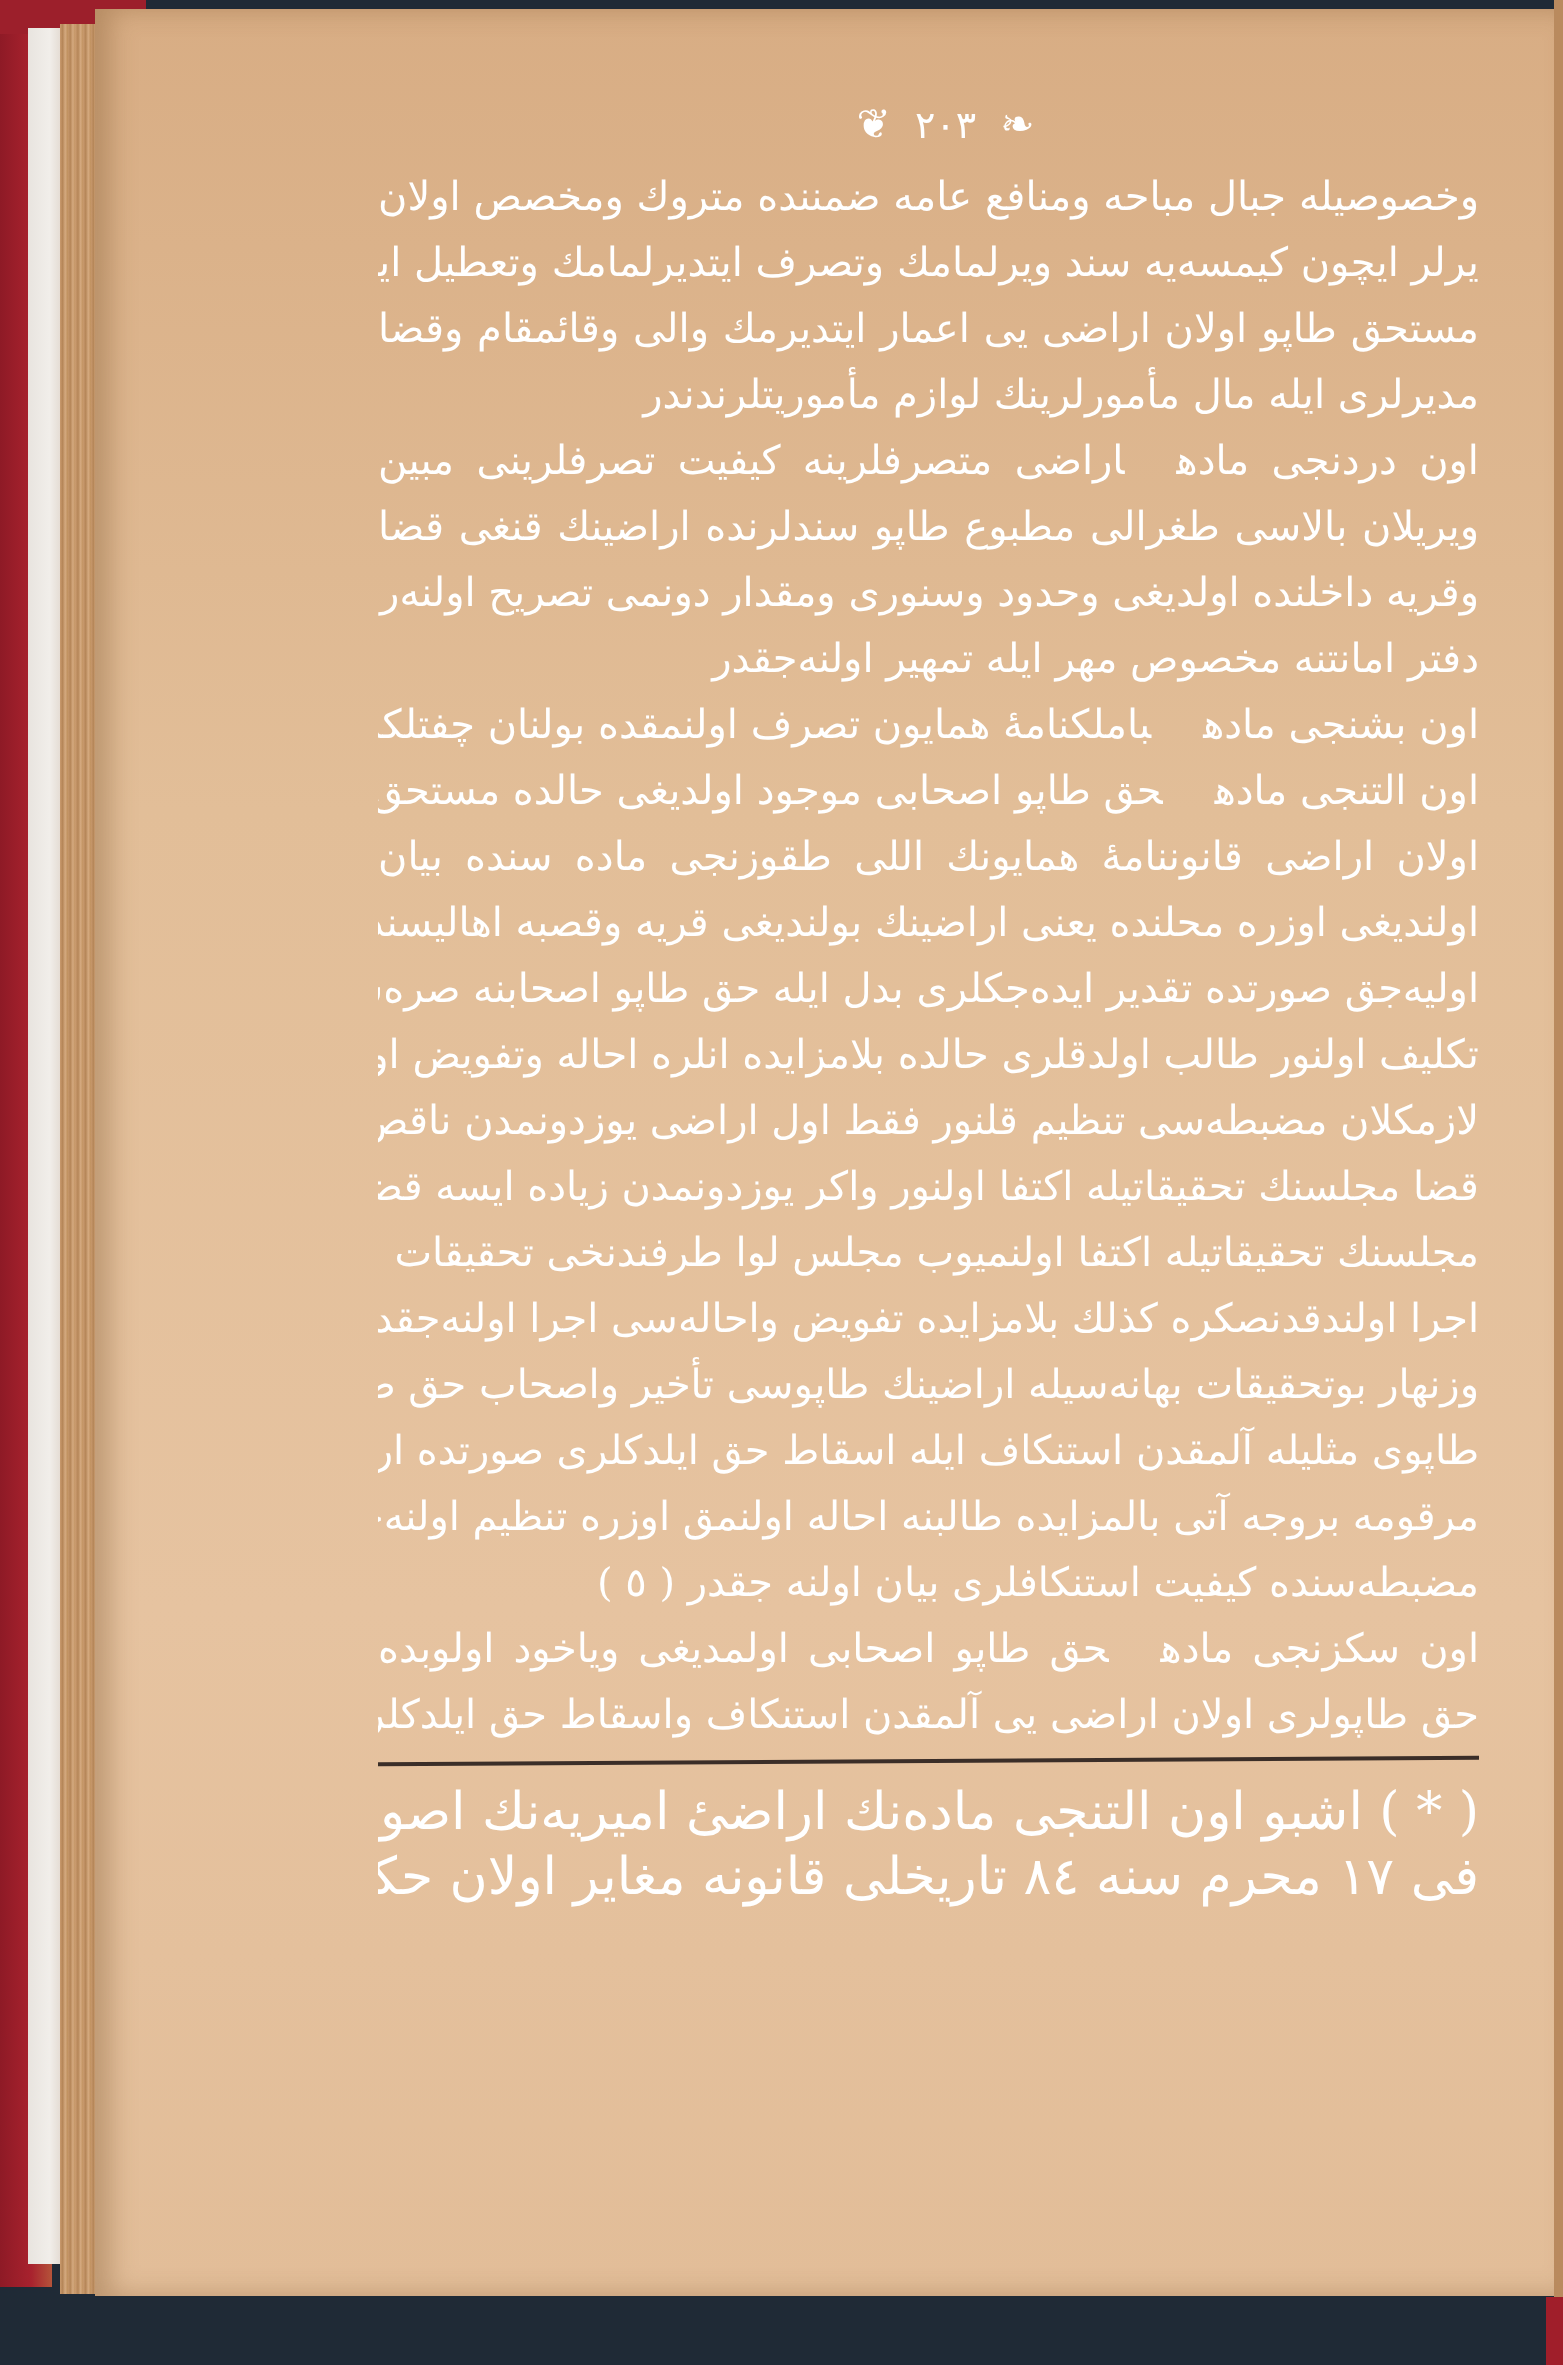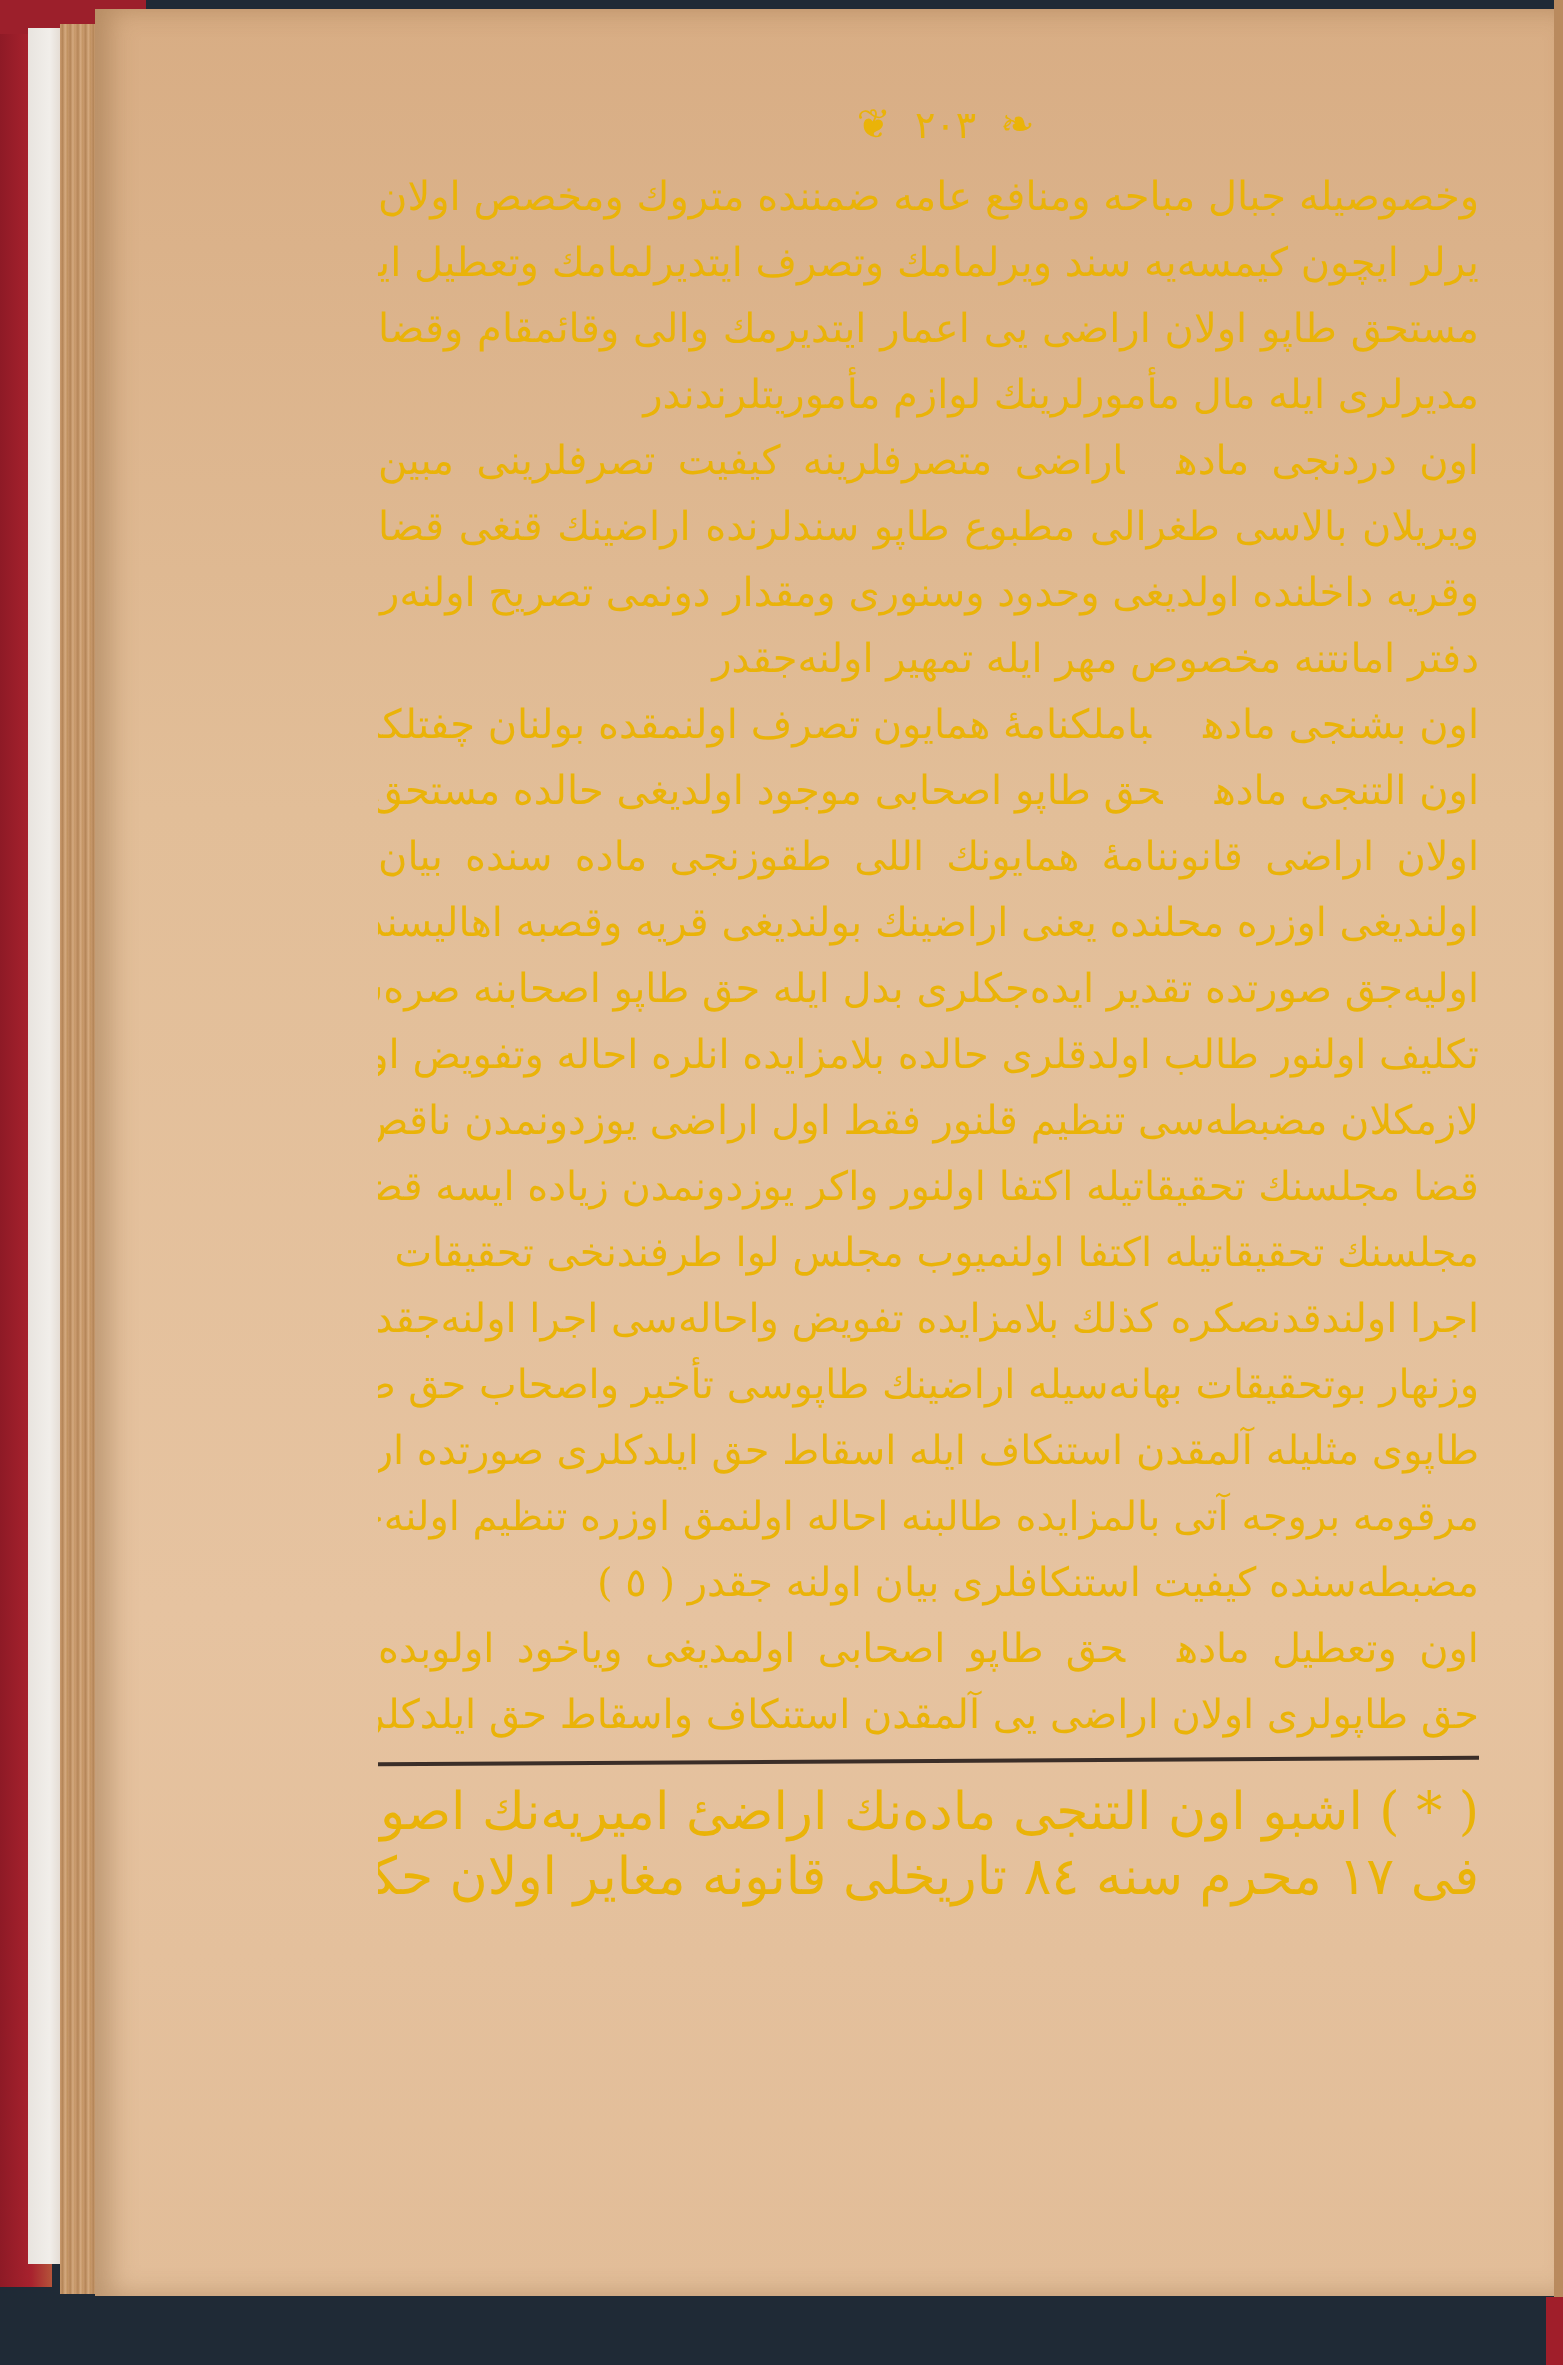--- a/index.html
+++ b/index.html
@@ -32,21 +32,21 @@
   }
   .right-shadow {
     position: absolute; right: 0; top: 0; width: 8.6px; height: 2305px;
     background: #b98a5e;
   }
   .bottom-red {
     position: absolute; right: 0; bottom: 0; width: 17px; height: 69px; background: #a01e2a;
   }
   .text-block {
     position: absolute; left: 378px; top: 86px; width: 1101px;
-    direction: rtl; color: #eab308;
+    direction: rtl; color: #ffffff;
   }
   .folio {
     text-align: center; font-size: 38px; height: 77px; line-height: 77px; margin-right: -34px;
   }
   .folio .orn { font-size: 41px; padding: 0 12px; }
   .line {
     font-size: 40px; line-height: 66px; height: 66px;
     text-align: justify; text-align-last: justify; white-space: nowrap; overflow: hidden;
   }
   .line.last { text-align-last: right; }
@@ -95,21 +95,21 @@
       <div class="line"><span>اولیه‌جق صورتده تقدیر ایده‌جکلری بدل ایله حق طاپو اصحابنه صره‌سیله</span></div>
       <div class="line"><span>تکلیف اولنور طالب اولدقلری حالده بلامزایده انلره احاله وتفویض اولنوب</span></div>
       <div class="line"><span>لازمکلان مضبطه‌سی تنظیم قلنور فقط اول اراضی یوزدونمدن ناقص ایسه</span></div>
       <div class="line"><span>قضا مجلسنك تحقیقاتیله اکتفا اولنور واکر یوزدونمدن زیاده ایسه قضا</span></div>
       <div class="line"><span>مجلسنك تحقیقاتیله اکتفا اولنمیوب مجلس لوا طرفندنخی تحقیقات لازمه</span></div>
       <div class="line"><span>اجرا اولندقدنصکره کذلك بلامزایده تفویض واحاله‌سی اجرا اولنه‌جقدر</span></div>
       <div class="line"><span>وزنهار بوتحقیقات بهانه‌سیله اراضینك طاپوسی تأخیر واصحاب حق طاپونك</span></div>
       <div class="line"><span>طاپوی مثلیله آلمقدن استنکاف ایله اسقاط حق ایلدکلری صورتده اراضیٔ</span></div>
       <div class="line"><span>مرقومه بروجه آتی بالمزایده طالبنه احاله اولنمق اوزره تنظیم اولنه‌جق</span></div>
       <div class="line last"><span>مضبطه‌سنده کیفیت استنکافلری بیان اولنه جقدر ( ٥ )</span></div>
-      <div class="line"><span class="article-head">اون وتعطیل ماده</span><span>حق طاپو اصحابی اولمدیغی ویاخود اولوبده</span></div>
+      <div class="line"><span class="article-head">اون سکزنجی ماده</span><span>حق طاپو اصحابی اولمدیغی ویاخود اولوبده</span></div>
       <div class="line"><span>حق طاپولری اولان اراضی یی آلمقدن استنکاف واسقاط حق ایلدکلری</span></div>
     </div>
 
   <div class="rule"></div>
 
   <div id="fn-lines">
       <div class="fn-line"><span>( * ) اشبو اون التنجی ماده‌نك اراضیٔ امیریه‌نك اصول انتقالاتنه دائر</span></div>
       <div class="fn-line last"><span>فی ١٧ محرم سنه ٨٤ تاریخلی قانونه مغایر اولان حکمی منفسخدر</span></div>
     </div>
 </div>

